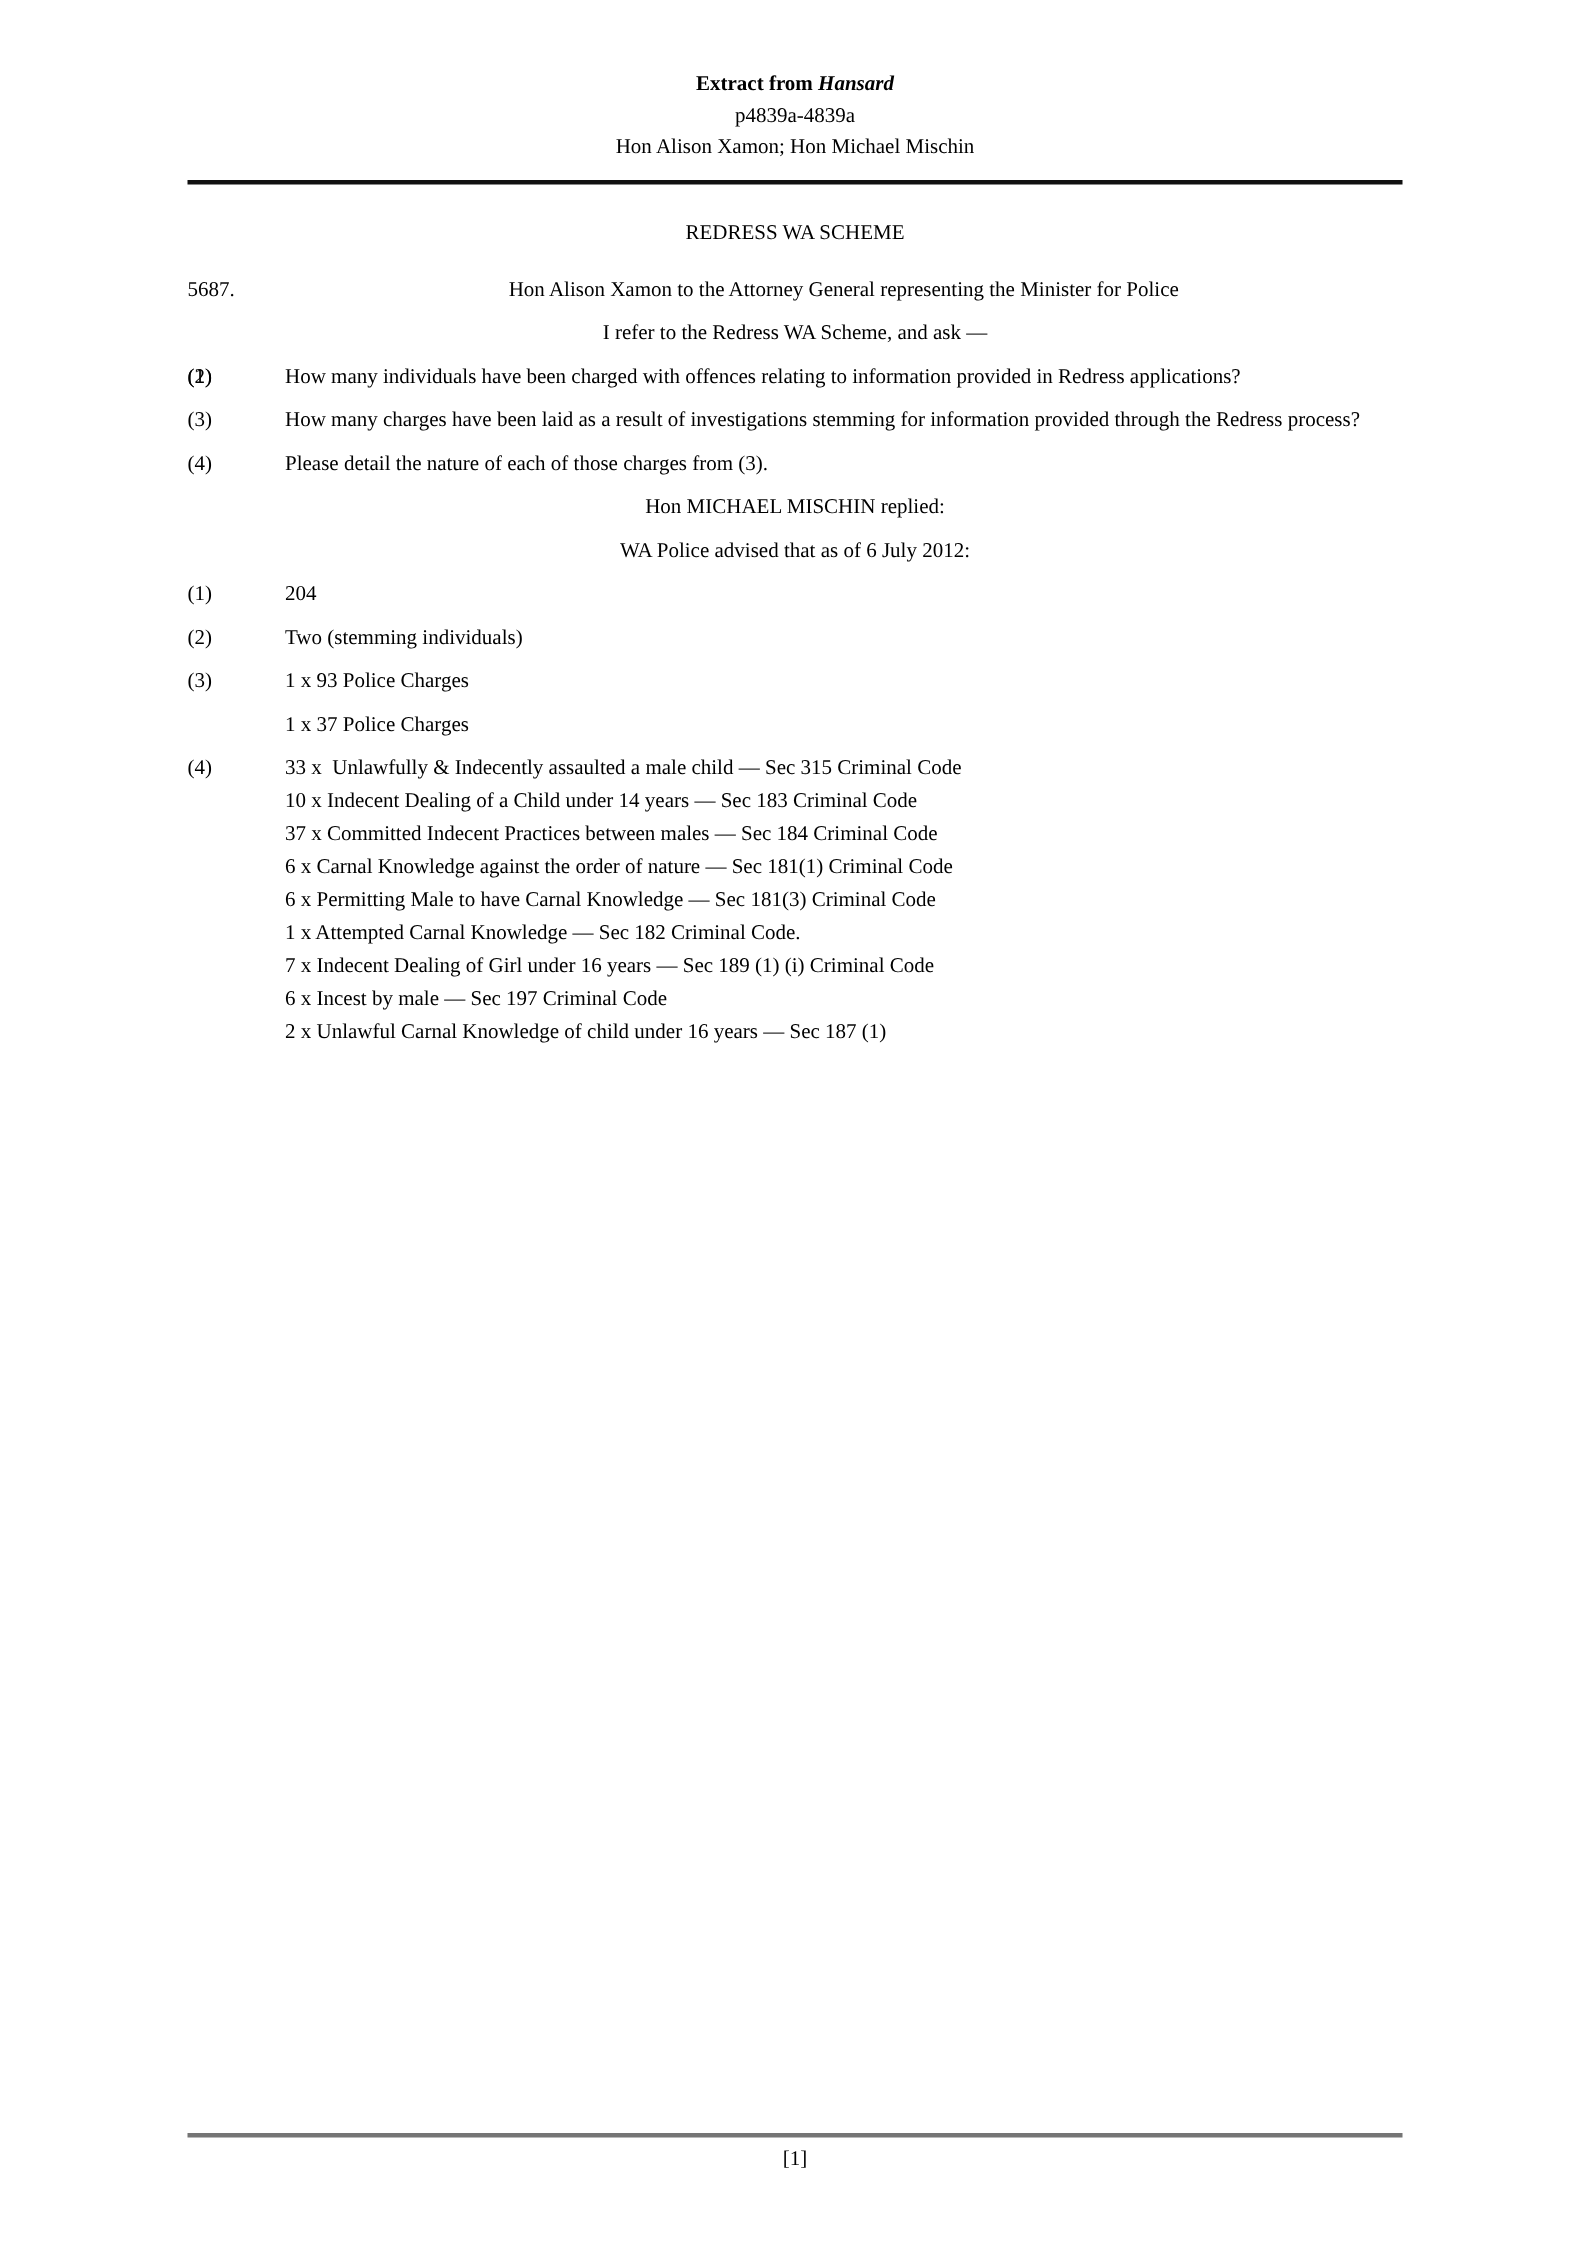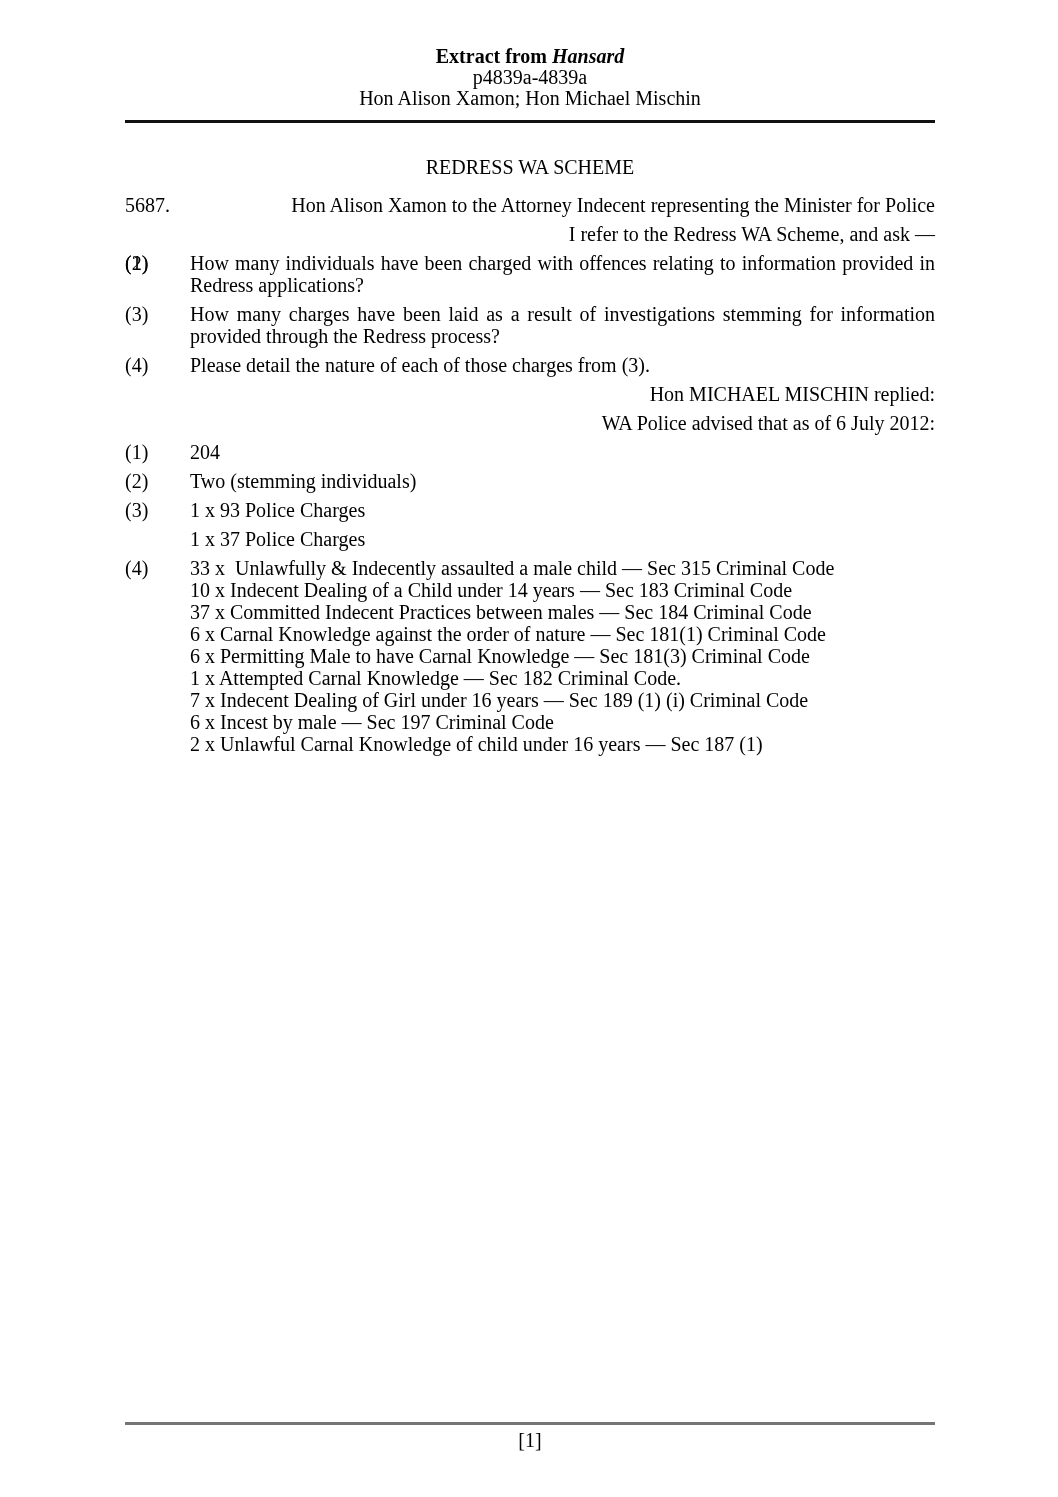--- a/index.html
+++ b/index.html
@@ -7,21 +7,21 @@
     padding: 0;
     background: #ffffff;
   }
   .page {
     position: relative;
     width: 1058px;
     height: 1497px;
     background: #ffffff;
     font-family: "Liberation Serif", serif;
     color: #000000;
-    font-size: 20px;
+    font-size: 14px;
     overflow: hidden;
   }
   .content {
     position: absolute;
     left: 125px;
     top: 0;
     width: 810px;
   }
   .doc-header {
     padding-top: 46px;
@@ -29,28 +29,28 @@
     line-height: 21px;
   }
   .doc-header .line1 { font-weight: bold; }
   .doc-header .line1 .source { font-style: italic; }
   .header-rule {
     border: none;
     border-top: 3px solid #111111;
     margin: 11px 0 0 0;
   }
   .doc-title {
-    margin-top: 33px;
+    margin-top: 22px;
     text-align: center;
     line-height: 22px;
   }
   .para {
     margin-top: 7px;
     line-height: 22px;
-    text-align: right;
+    text-align: center;
   }
   .first-para { margin-top: 16px; }
   .q-heading { position: relative; padding-left: 65px; }
   .q-heading .q-num { position: absolute; left: 0; }
   .item {
     position: relative;
     padding-left: 65px;
     margin-top: 7px;
     line-height: 22px;
   }
@@ -85,21 +85,21 @@
       <div>p4839a-4839a</div>
       <div>Hon Alison Xamon; Hon Michael Mischin</div>
     </div>
 
     <hr class="header-rule">
 
     <div class="doc-title">REDRESS WA SCHEME</div>
 
     <div class="para first-para q-heading">
       <span class="q-num">5687.</span>
-      <span>Hon Alison Xamon to the Attorney Indecent representing the Minister for Police</span>
+      <span>Hon Alison Xamon to the Attorney General representing the Minister for Police</span>
     </div>
 
     <div class="para">I refer to the Redress WA Scheme, and ask —</div>
 
     <div class="item">
       <span class="label">(1)</span>
     </div>
     <div class="item justified">
       <span class="label">(2)</span>
       <span>How many individuals have been charged with offences relating to information provided in Redress applications?</span>

